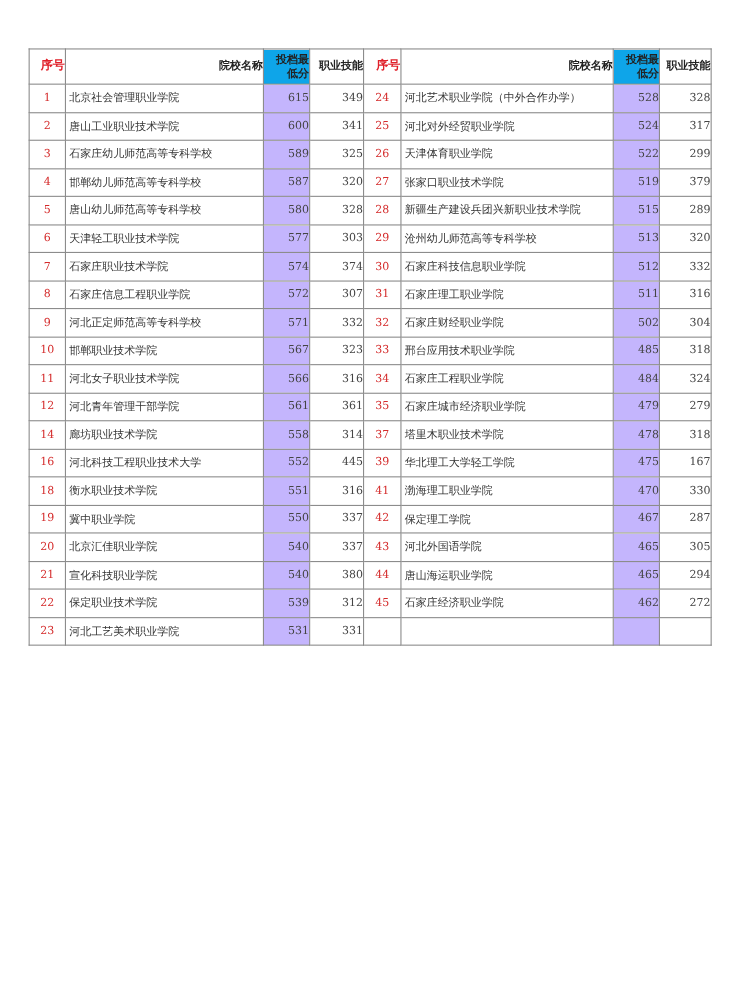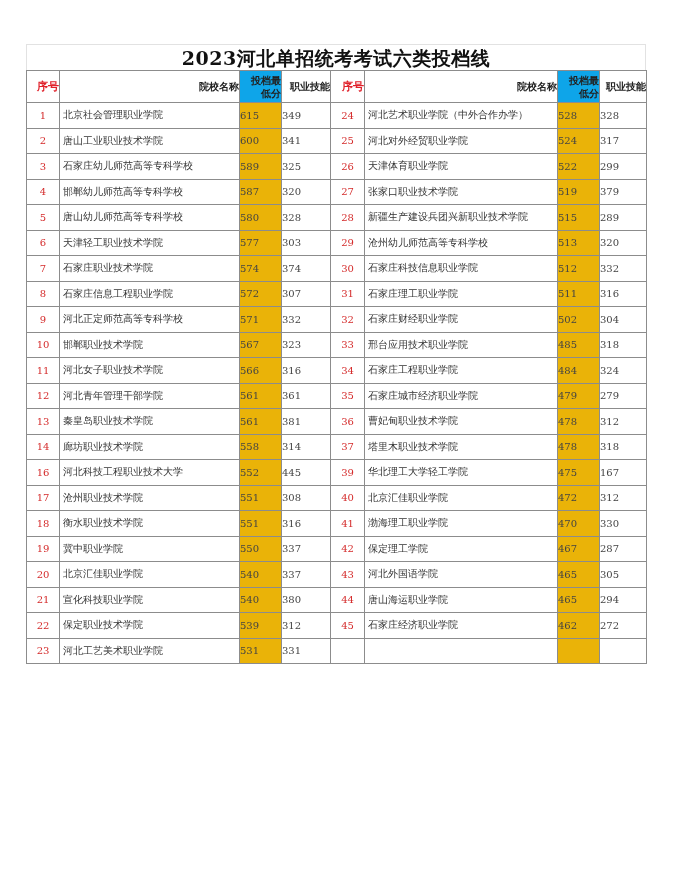--- a/index.html
+++ b/index.html
@@ -10,28 +10,27 @@
     box-sizing:border-box; text-align:center; font-size:19px; font-weight:bold;
     line-height:26px; color:#111; font-family:"DejaVu Serif", serif; letter-spacing:0.5px; }
   table { border-collapse:collapse; table-layout:fixed; width:620px; }
   td, th { border:1px solid #8c8c8c; padding:0; box-sizing:border-box; overflow:hidden; white-space:nowrap; }
   th { height:32px; font-family:Liberation Serif, serif; font-size:10px; font-weight:bold; color:#222; line-height:13px;text-align:right; }
   th.seq { color:#e0202a; font-size:11px; }
   th.score { background:#0ea5e9; }
   td { height:25.5px; font-size:10.5px; color:#333; }
   td.seq { color:#d42a2a; text-align:center; font-family:"DejaVu Serif", serif; font-size:10px; }
   td.name { text-align:left; padding-left:3px; font-family:"DejaVu Sans", sans-serif; font-size:10px; color:#333; }
-  td.score { background:#eab308; text-align:left; font-family:"DejaVu Serif", serif; color:#444; font-size:10px; }
-  td.skill { text-align:left; font-family:"DejaVu Serif", serif; color:#444; font-size:10px; }
+  td.score { background:#c4b5fd; text-align:right; font-family:"DejaVu Serif", serif; color:#444; font-size:10px; }
+  td.skill { text-align:right; font-family:"DejaVu Serif", serif; color:#444; font-size:10px; }
 </style>
 </head>
 <body>
 
 <div class="sheet">
-  <div class="title-row">2023河北单招统考考试六类投档线</div>
   <table>
     <colgroup>
       <col style="width:33px">
         <col style="width:180px">
         <col style="width:42px">
         <col style="width:49px">
       <col style="width:34px">
         <col style="width:193px">
         <col style="width:42px">
         <col style="width:47px">
@@ -163,60 +162,40 @@
           <td class="seq">12</td>
           <td class="name">河北青年管理干部学院</td>
           <td class="score">561</td>
           <td class="skill">361</td>
           <td class="seq">35</td>
           <td class="name">石家庄城市经济职业学院</td>
           <td class="score">479</td>
           <td class="skill">279</td>
         </tr>
         <tr>
-          <td class="seq">13</td>
-          <td class="name">秦皇岛职业技术学院</td>
-          <td class="score">561</td>
-          <td class="skill">381</td>
-          <td class="seq">36</td>
-          <td class="name">曹妃甸职业技术学院</td>
-          <td class="score">478</td>
-          <td class="skill">312</td>
-        </tr>
-        <tr>
           <td class="seq">14</td>
           <td class="name">廊坊职业技术学院</td>
           <td class="score">558</td>
           <td class="skill">314</td>
           <td class="seq">37</td>
           <td class="name">塔里木职业技术学院</td>
           <td class="score">478</td>
           <td class="skill">318</td>
         </tr>
         <tr>
           <td class="seq">16</td>
           <td class="name">河北科技工程职业技术大学</td>
           <td class="score">552</td>
           <td class="skill">445</td>
           <td class="seq">39</td>
           <td class="name">华北理工大学轻工学院</td>
           <td class="score">475</td>
           <td class="skill">167</td>
         </tr>
         <tr>
-          <td class="seq">17</td>
-          <td class="name">沧州职业技术学院</td>
-          <td class="score">551</td>
-          <td class="skill">308</td>
-          <td class="seq">40</td>
-          <td class="name">北京汇佳职业学院</td>
-          <td class="score">472</td>
-          <td class="skill">312</td>
-        </tr>
-        <tr>
           <td class="seq">18</td>
           <td class="name">衡水职业技术学院</td>
           <td class="score">551</td>
           <td class="skill">316</td>
           <td class="seq">41</td>
           <td class="name">渤海理工职业学院</td>
           <td class="score">470</td>
           <td class="skill">330</td>
         </tr>
         <tr>

